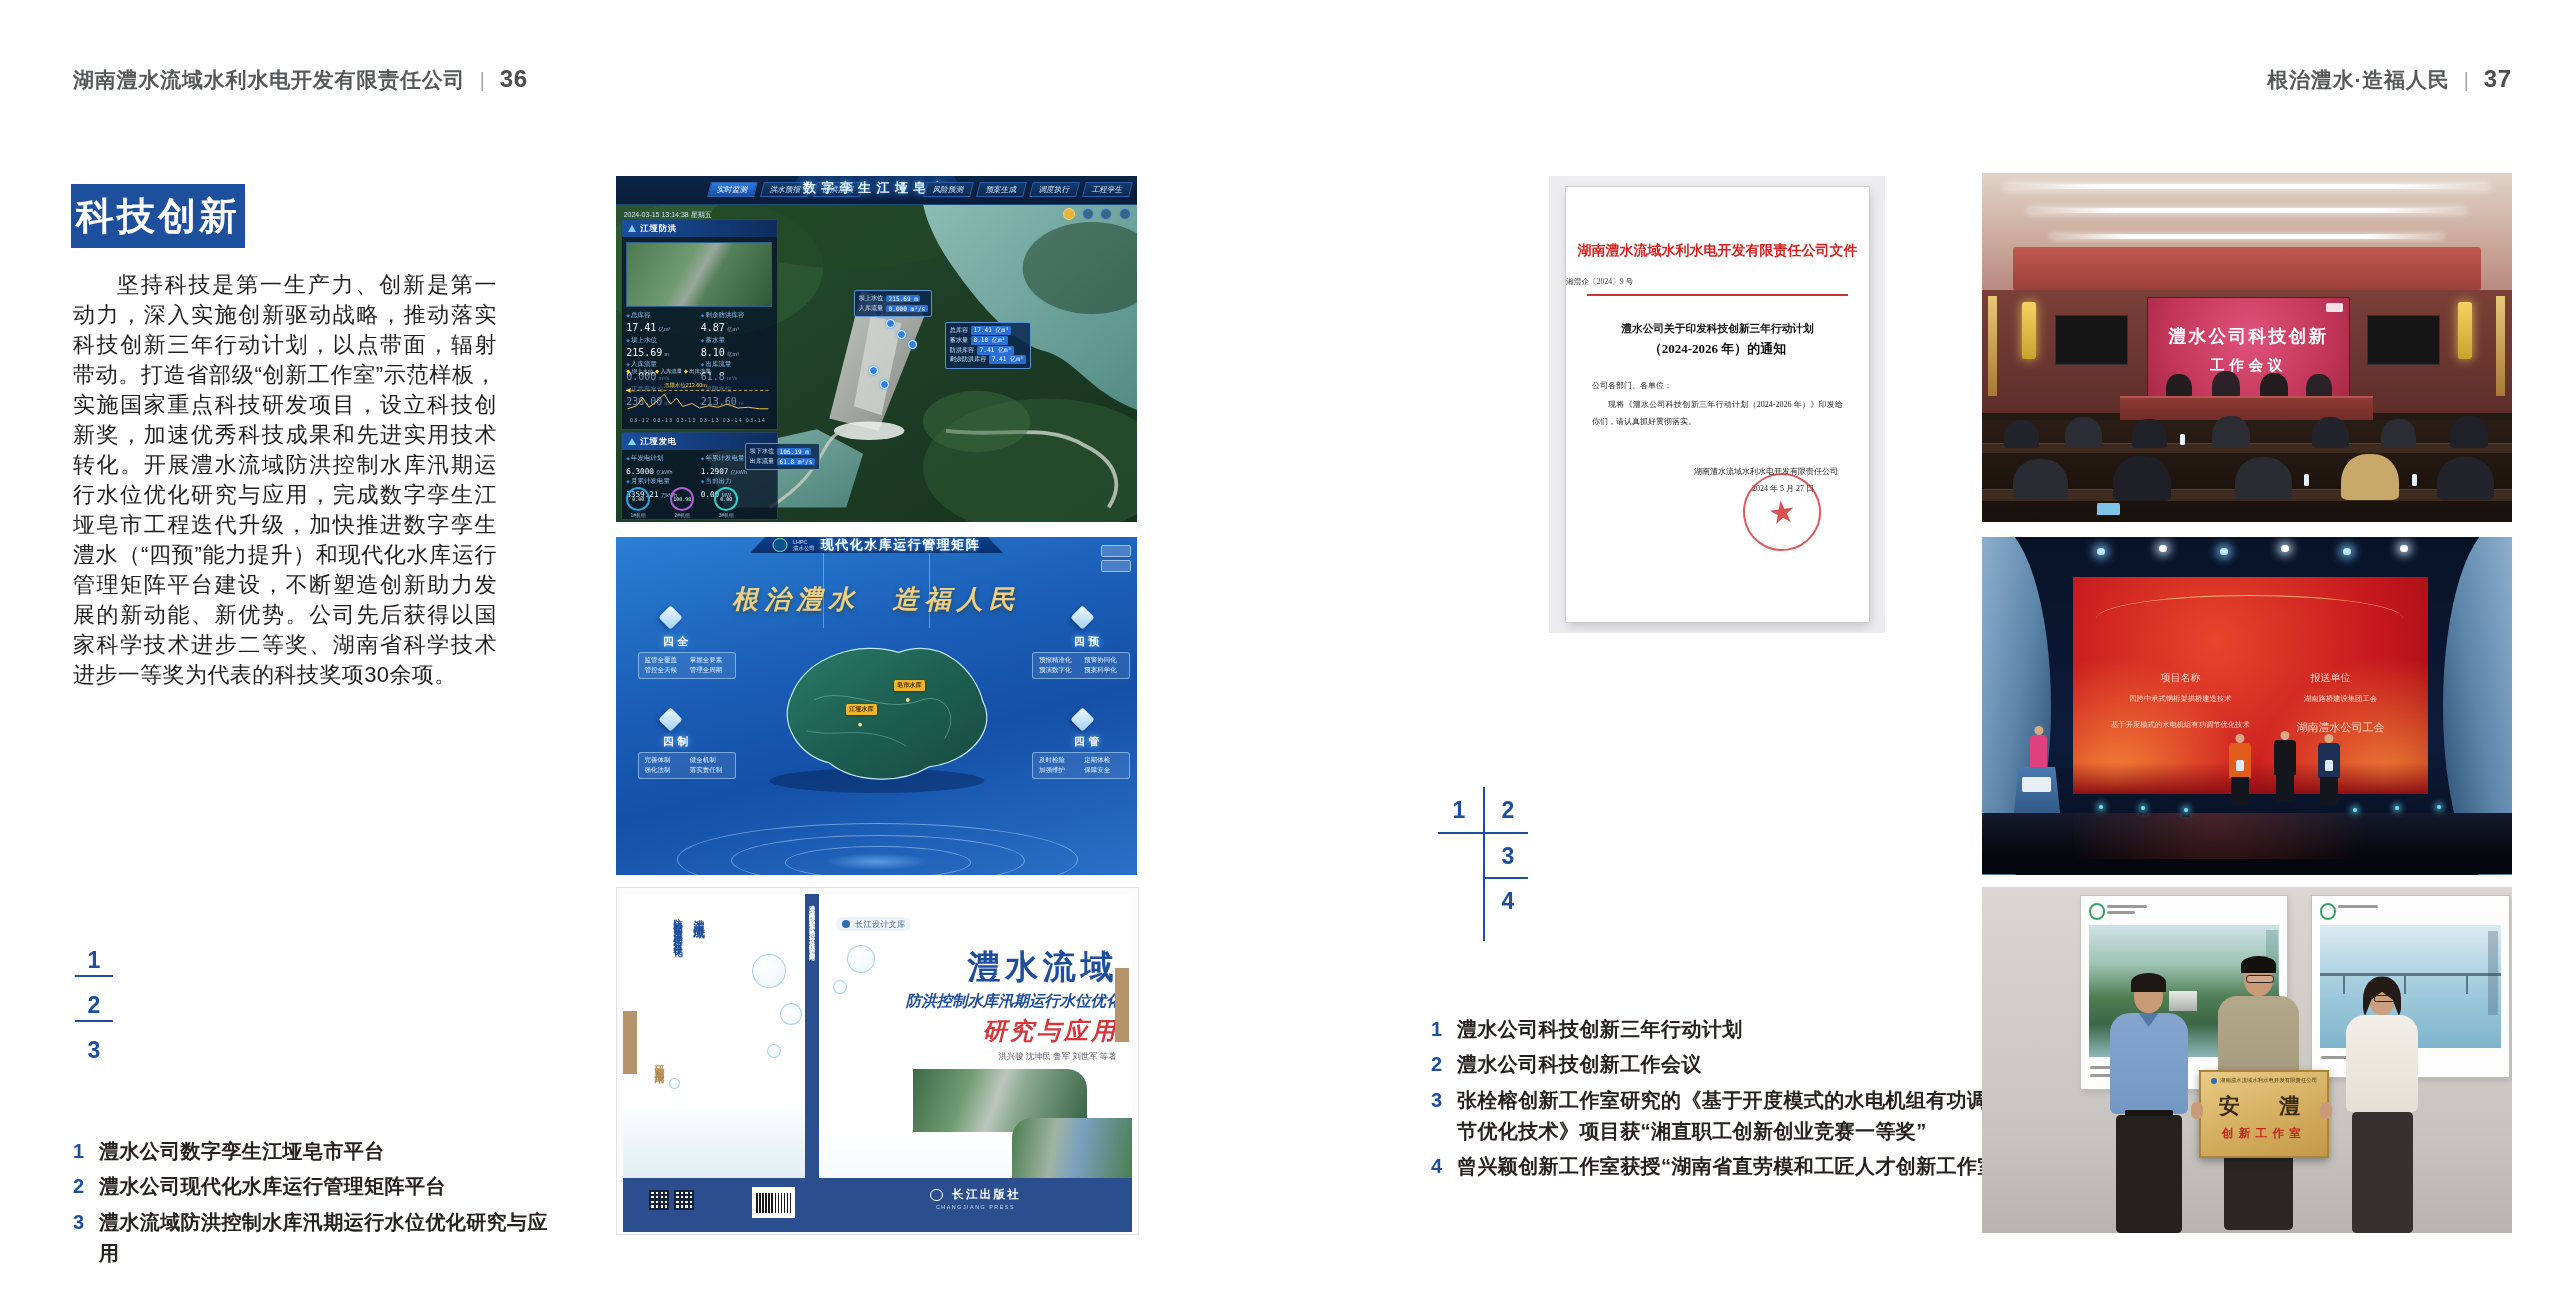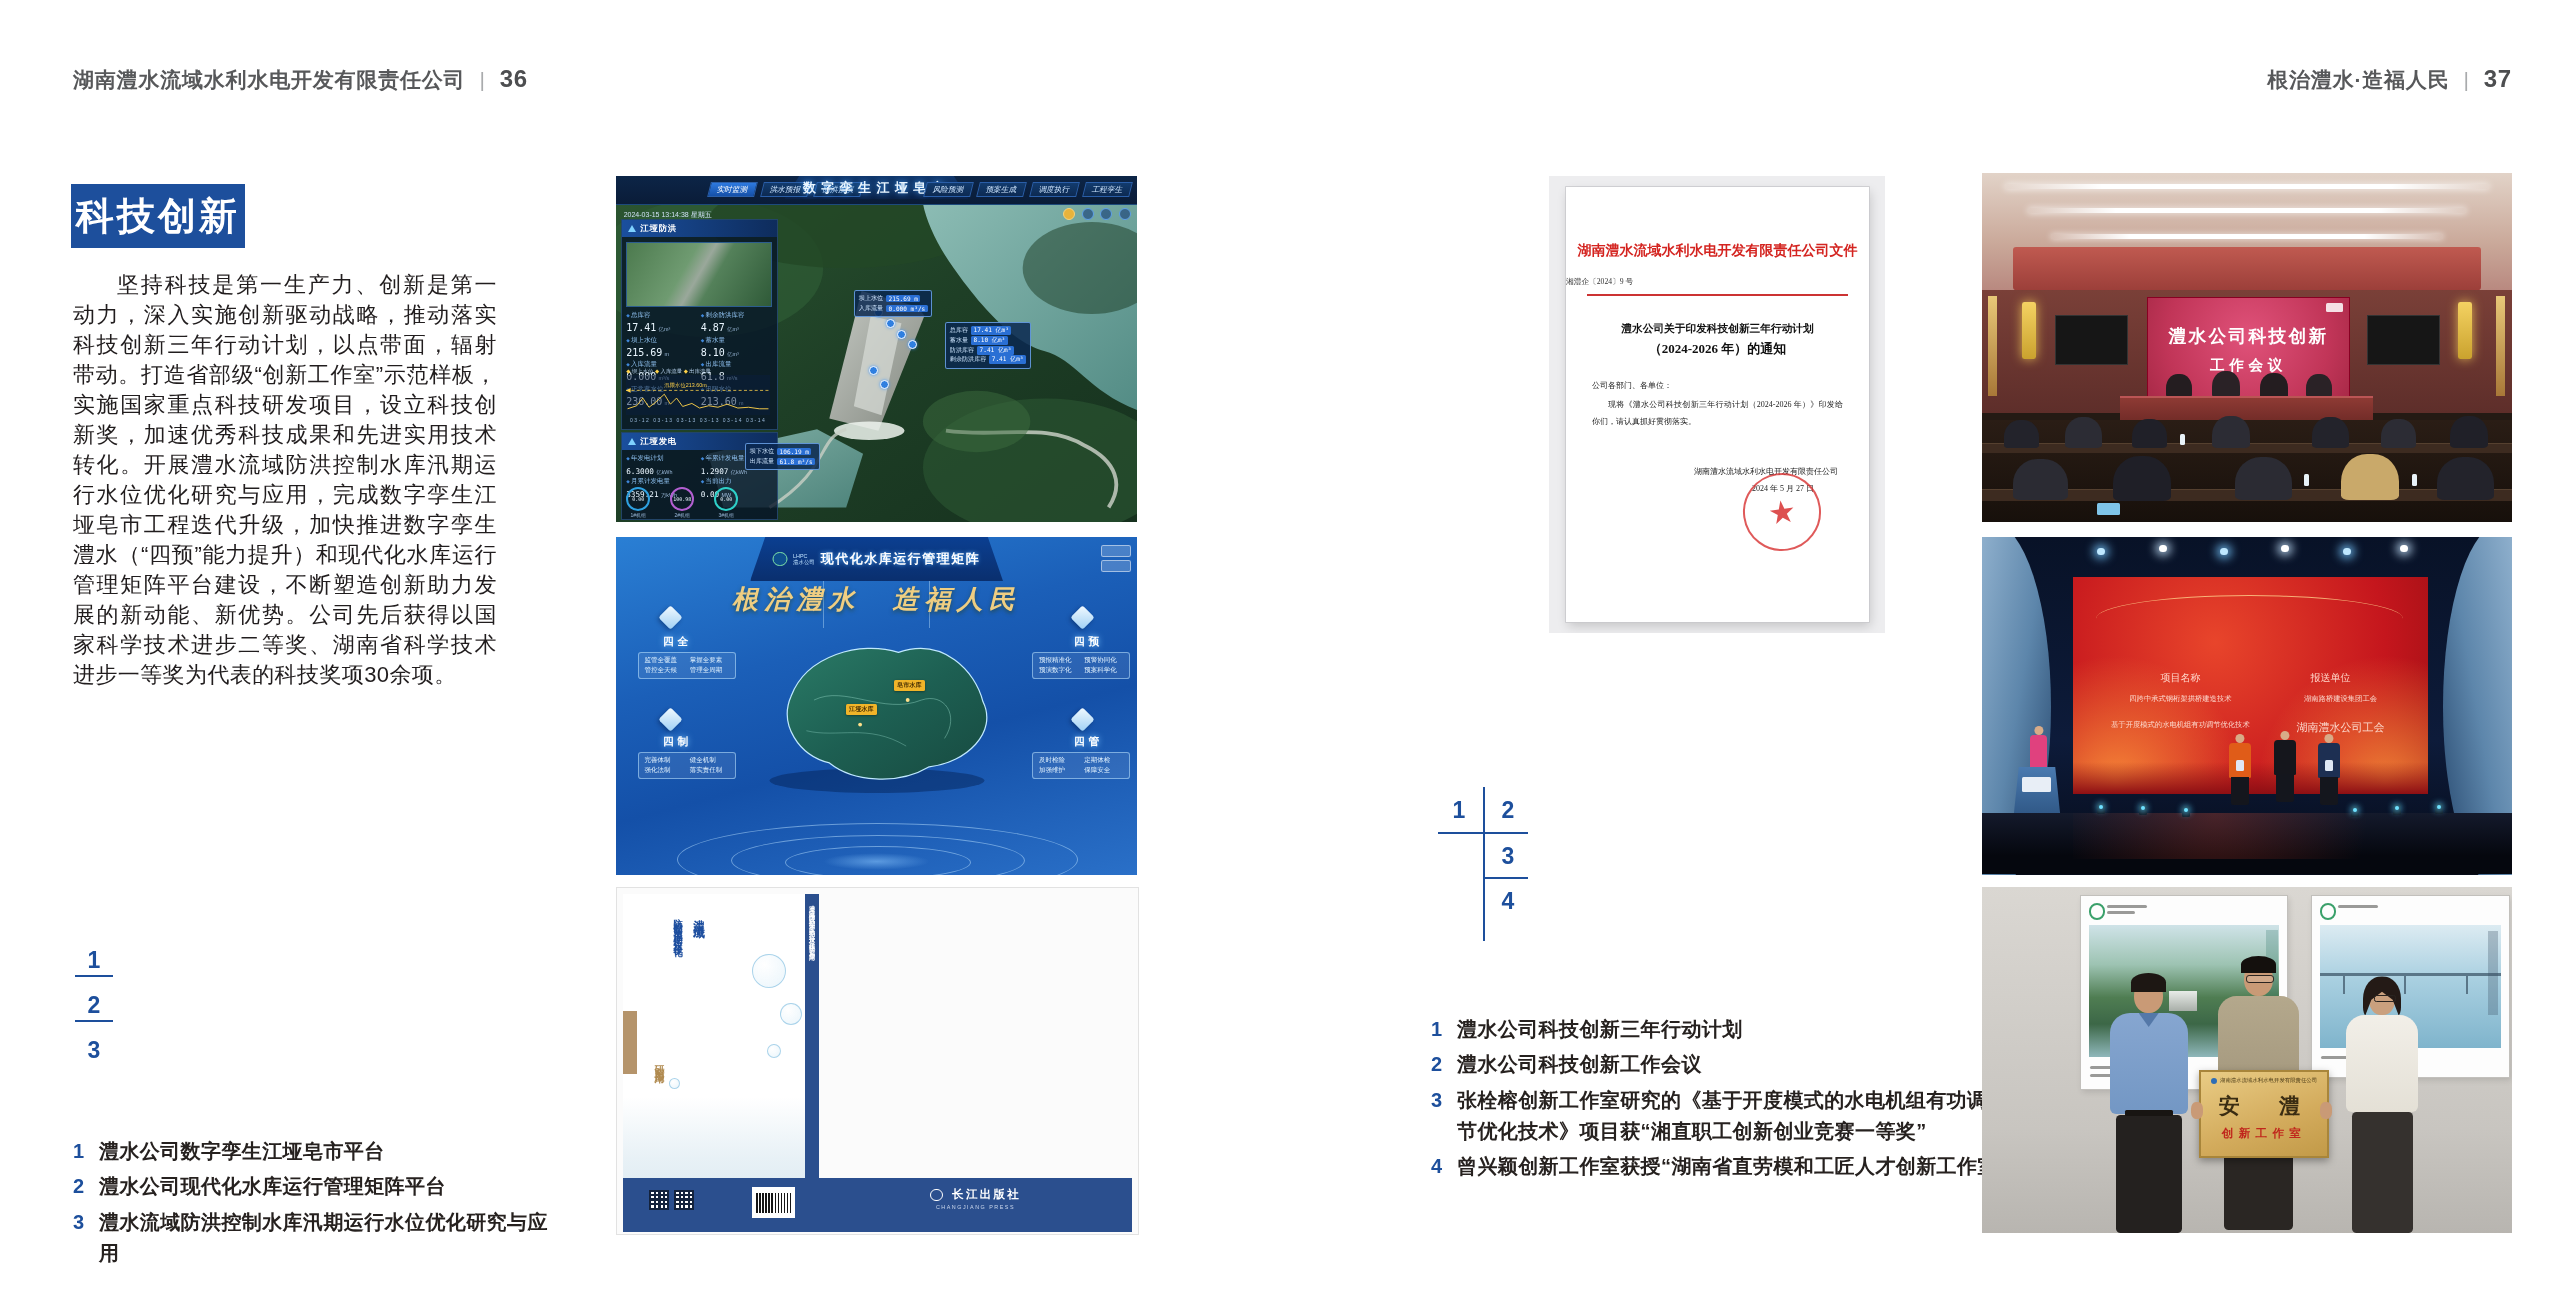--- a/index.html
+++ b/index.html
@@ -64,21 +64,21 @@
   .dt-tip .tv{font-size:6.1px;color:#fff;background:#2a6fd4;border-radius:1.5px;padding:0 2.3px;
     font-family:"DejaVu Sans Mono",monospace;white-space:nowrap;}
   .dt-marker{position:absolute;width:7px;height:7px;border-radius:50%;background:#2f7fe0;
     border:1.2px solid #fff;z-index:6;box-shadow:0 0 3.1px rgba(60,150,255,.9);}
   .gauge{width:20px;height:20px;border-radius:50%;display:flex;align-items:center;justify-content:center;
     font-size:5px;color:#eaf6ff;font-family:"DejaVu Sans Mono",monospace;}
   .glab{font-size:5px;color:#9ab8d8;text-align:center;margin-top:0.8px;}
 
   
   .fig2{background:linear-gradient(165deg,#2a7fd4 0%,#1b5fb8 35%,#1450a8 60%,#2a70c8 100%);}
-  .mx-head{position:absolute;left:50%;top:0;transform:translateX(-50%);width:253px;height:44px;
+  .mx-head{position:absolute;left:50%;top:0;transform:translateX(-50%);width:253px;height:16px;
     background:linear-gradient(#0b3f91,#0a2f6e);clip-path:polygon(6% 0,94% 0,100% 100%,0 100%);
     display:flex;align-items:center;justify-content:center;gap:6.1px;z-index:5;}
   .mx-title{font-size:13px;font-weight:bold;color:#fff;letter-spacing:1.5px;text-shadow:0 0 4.6px #58b0ff;}
   .mx-logo{width:12.3px;height:12.3px;border-radius:50%;border:1.5px solid #7fe2a8;background:#0e4f8e;flex:none;}
   .mx-logot{font-size:5.4px;color:#bfe2ff;line-height:6.1px;}
   .mx-slogan{position:absolute;left:0;right:0;top:45px;text-align:center;font-size:26px;font-weight:bold;
     font-style:italic;color:#efce82;letter-spacing:6.1px;white-space:pre;
     text-shadow:0 1.5px 4.6px rgba(40,60,10,.55);font-family:"Liberation Serif","DejaVu Serif",serif;}
   .mx-qt{position:absolute;font-size:10.7px;font-weight:bold;color:#fff;letter-spacing:3.8px;
     text-shadow:0 0 6.1px #79c4ff;}
@@ -398,20 +398,35 @@
       <div class="abs" style="left:0;top:117px;width:14px;height:63px;background:#b5946b;"></div>
       <div class="bubble" style="left:129px;top:60px;width:32px;height:32px;"></div>
       <div class="bubble" style="left:157px;top:109px;width:20px;height:20px;"></div>
       <div class="bubble" style="left:144px;top:150px;width:12.3px;height:12.3px;"></div>
       <div class="bubble" style="left:46px;top:184px;width:9.2px;height:9.2px;"></div>
     </div>
 
     <div class="bk-band" style="left:188px;top:6.1px;width:14px;height:338px;"></div>
     <div class="abs bk-vert" style="left:190px;top:12.3px;height:253px;color:#fff;font-size:6.1px;font-weight:bold;">澧水流域防洪控制水库汛期运行水位优化研究与应用</div>
 
+    <div class="abs" style="left:202px;top:6.1px;width:313px;height:338px;background:linear-gradient(#ffffff 70%,#eef5f9);">
+      <div class="abs" style="left:17px;top:23px;display:flex;align-items:center;gap:4.6px;background:#eef3f8;border-radius:7.7px;padding:1.5px 6.1px;">
+        <span style="width:8.4px;height:8.4px;border-radius:50%;background:#2d6db5;display:inline-block;"></span>
+        <span style="font-size:8.4px;color:#4a6b8a;">长江设计文库</span>
+      </div>
+      <div class="bubble" style="left:28px;top:51px;width:26px;height:26px;"></div>
+      <div class="bubble" style="left:14px;top:86px;width:12.3px;height:12.3px;"></div>
+      <div class="abs" style="left:46px;top:51px;right:14px;text-align:right;font-weight:bold;color:#1d4e9e;font-size:33px;letter-spacing:4.6px;">澧水流域</div>
+      <div class="abs" style="left:7.7px;top:97px;right:10.7px;text-align:right;font-weight:bold;font-style:italic;color:#1d4e9e;font-size:15.4px;">防洪控制水库汛期运行水位优化</div>
+      <div class="abs" style="left:46px;top:121px;right:14px;text-align:right;font-weight:bold;font-style:italic;color:#d6363a;font-size:24px;letter-spacing:3.1px;">研究与应用</div>
+      <div class="abs" style="left:46px;top:157px;right:15.4px;text-align:right;font-size:8.4px;color:#555;">洪兴骏  沈坤民  鲁军  刘世军  等著</div>
+      <div class="abs" style="left:94px;top:175px;width:174px;height:63px;border-radius:0 20px 0 0;background:linear-gradient(110deg,#3c6b45 0%,#6f9b71 30%,#bcc7bd 48%,#8aa98f 60%,#356040 100%);"></div>
+      <div class="abs" style="left:193px;top:224px;width:120px;height:64px;border-radius:20px 0 0 0;background:linear-gradient(100deg,#4c7d50 0%,#9fb4a2 35%,#7aa0c0 55%,#4c7d50 100%);"></div>
+      <div class="abs" style="left:296px;top:74px;width:14px;height:74px;background:#b5946b;"></div>
+    </div>
 
     <div class="bk-band" style="left:6.1px;top:290px;width:182px;height:54px;">
       <div class="qr abs" style="left:26px;top:12.3px;width:20px;height:20px;background-color:#fff;"></div>
       <div class="qr abs" style="left:51px;top:12.3px;width:20px;height:20px;background-color:#fff;"></div>
       <div class="abs" style="left:129px;top:9.2px;width:43px;height:31px;background:#fff;display:flex;align-items:center;justify-content:center;">
         <div class="barcode" style="width:35px;height:20px;"></div>
       </div>
     </div>
     <div class="bk-band" style="left:202px;top:290px;width:313px;height:54px;">
       <div class="abs" style="left:0;right:0;top:9.2px;text-align:center;">

